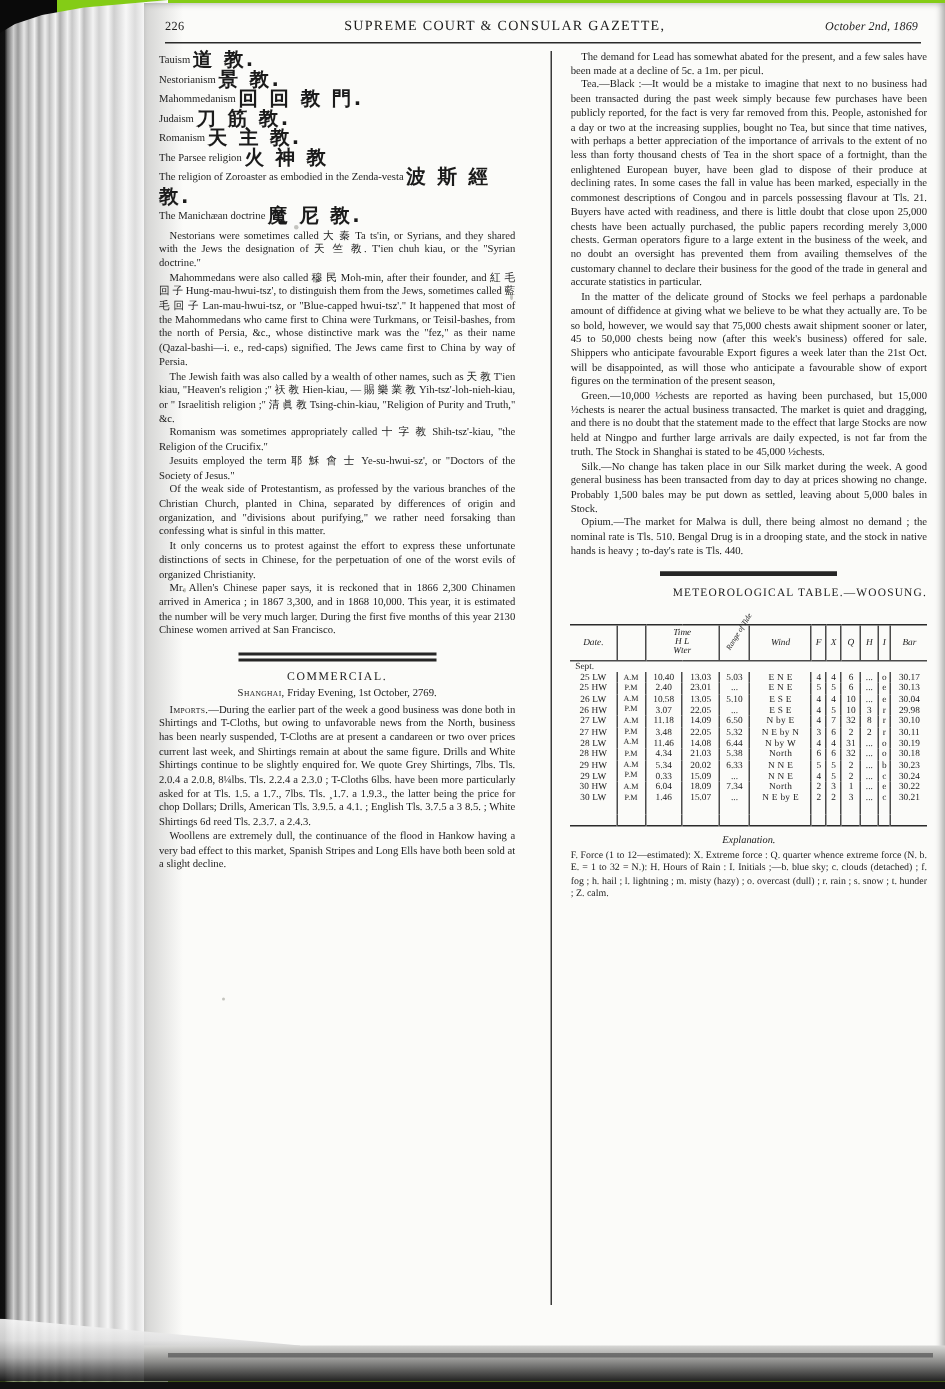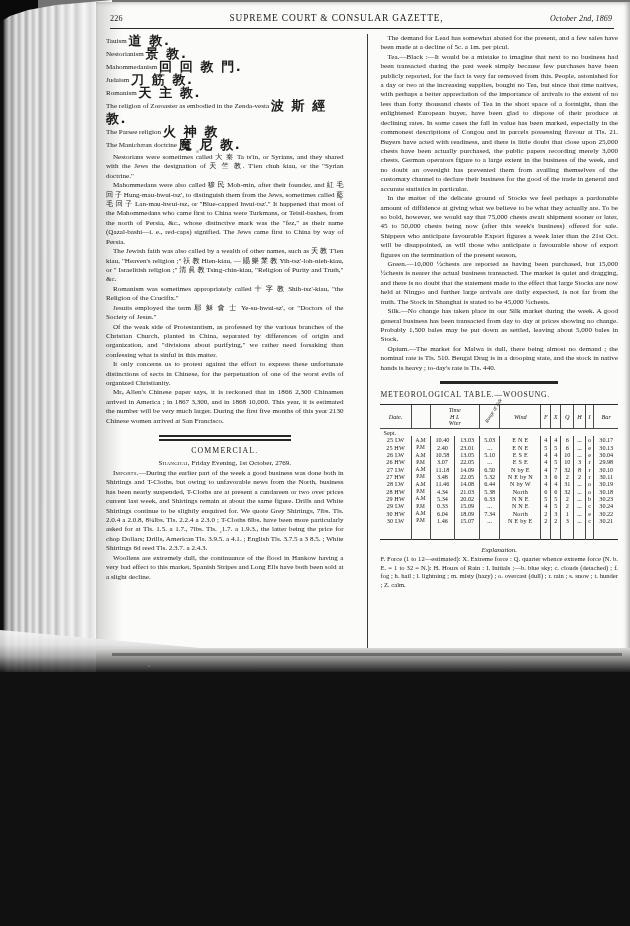--- a/index.html
+++ b/index.html
@@ -1,19 +1,19 @@
 <!DOCTYPE html>
 <html><head>
 <meta charset="utf-8">
 <style>
   html,body{margin:0;padding:0;background:#111;}
   body{width:630px;height:926px;overflow:hidden;font-family:"Liberation Serif",serif;}
 
   
-  #scan{position:relative;width:630px;height:672px;background:#737373;overflow:hidden;}
+  #scan{position:relative;width:630px;height:921px;background:#84cc16;overflow:hidden;}
 
   
   .dark-corner{position:absolute;left:0;top:0;width:38px;height:38px;background:#0a0a0a;}
 
   
   .fore-edge{position:absolute;left:0;top:0;width:112px;height:926px;
     background:
       linear-gradient(to right,
         #0e0e0e 0px, #101010 3px,
         #6e6e6e 5px, #cfcfcf 9px, #9a9a9a 12px,
@@ -85,21 +85,21 @@
   
   .sect-rule{width:132px;height:0;margin:9px auto 5px auto;
     border-top:2px solid #262626;border-bottom:2px solid #262626;height:2px;}
   .sect-head{text-align:center;font-size:7.8px;letter-spacing:1.1px;
     font-variant:small-caps;margin-bottom:2px;}
   .dateline{text-align:center;font-size:7.1px;margin-bottom:1px;}
 
   
   .met-rule{width:118px;height:2px;margin:8px auto 6px auto;background:#262626;
     border-top:1px solid #262626;}
-  .met-head{text-align:left;font-size:7.6px;letter-spacing:.8px;margin-bottom:4px;}
+  .met-head{text-align:right;font-size:7.6px;letter-spacing:.8px;margin-bottom:16px;}
   table.met{width:100%;border-collapse:collapse;font-size:6.2px;line-height:1.18;}
   table.met th,table.met td{border-left:1px solid #4a4a4a;padding:0 1px;
     white-space:nowrap;text-align:center;}
   table.met th:first-child,table.met td:first-child{border-left:0;}
   .met-top{border-top:1px solid #2b2b2b;}
   .met-bot{border-bottom:1px solid #2b2b2b;}
   table.met thead th{font-weight:400;font-style:italic;vertical-align:middle;
     padding:2px 1px;border-bottom:1px solid #4a4a4a;}
   .th-date{font-style:italic;}
   .th-stack{display:block;font-style:italic;line-height:1.02;}
@@ -139,22 +139,22 @@
     <div class="cols">
 
       <div class="col col-left">
 
         <div class="gloss">
           <div class="gloss-row"><span class="gloss-lbl">Tauism</span> <span class="cjk">道 教.</span></div>
           <div class="gloss-row"><span class="gloss-lbl">Nestorianism</span> <span class="cjk">景 教.</span></div>
           <div class="gloss-row"><span class="gloss-lbl">Mahommedanism</span> <span class="cjk">回 回 教 門.</span></div>
           <div class="gloss-row"><span class="gloss-lbl">Judaism</span> <span class="cjk">刀 筋 教.</span></div>
           <div class="gloss-row"><span class="gloss-lbl">Romanism</span> <span class="cjk">天 主 教.</span></div>
+          <div class="gloss-row"><span class="gloss-lbl">The Parsee religion</span> <span class="cjk">火 神 教</span></div>
           <div class="gloss-row"><span class="gloss-lbl">The religion of Zoroaster as embodied in the Zenda-vesta</span> <span class="cjk">波 斯 經 教.</span></div>
-          <div class="gloss-row"><span class="gloss-lbl">The Parsee religion</span> <span class="cjk">火 神 教</span></div>
           <div class="gloss-row"><span class="gloss-lbl">The Manichæan doctrine</span> <span class="cjk">魔 尼 教.</span></div>
         </div>
 
         <p>Nestorians were sometimes called 大 秦 Ta ts'in, or Syrians, and they shared with the Jews the designation of 天 竺 教. T'ien chuh kiau, or the "Syrian doctrine."</p>
         <p>Mahommedans were also called 穆 民 Moh-min, after their founder, and 紅 毛 回 子 Hung-mau-hwui-tsz', to distinguish them from the Jews, sometimes called 藍 毛 回 子 Lan-mau-hwui-tsz, or "Blue-capped hwui-tsz'." It happened that most of the Mahommedans who came first to China were Turkmans, or Teisil-bashes, from the north of Persia, &amp;c., whose distinctive mark was the "fez," as their name (Qazal-bashi—i. e., red-caps) signified. The Jews came first to China by way of Persia.</p>
         <p>The Jewish faith was also called by a wealth of other names, such as 天 教 T'ien kiau, "Heaven's religion ;" 祆 教 Hien-kiau, — 賜 樂 業 教 Yih-tsz'-loh-nieh-kiau, or " Israelitish religion ;" 清 眞 教 Tsing-chin-kiau, "Religion of Purity and Truth," &amp;c.</p>
         <p>Romanism was sometimes appropriately called 十 字 教 Shih-tsz'-kiau, "the Religion of the Crucifix."</p>
         <p>Jesuits employed the term 耶 穌 會 士 Ye-su-hwui-sz', or "Doctors of the Society of Jesus."</p>
         <p>Of the weak side of Protestantism, as professed by the various branches of the Christian Church, planted in China, separated by differences of origin and organization, and "divisions about purifying," we rather need forsaking than confessing what is sinful in this matter.</p>
         <p>It only concerns us to protest against the effort to express these unfortunate distinctions of sects in Chinese, for the perpetuation of one of the worst evils of organized Christianity.</p>

